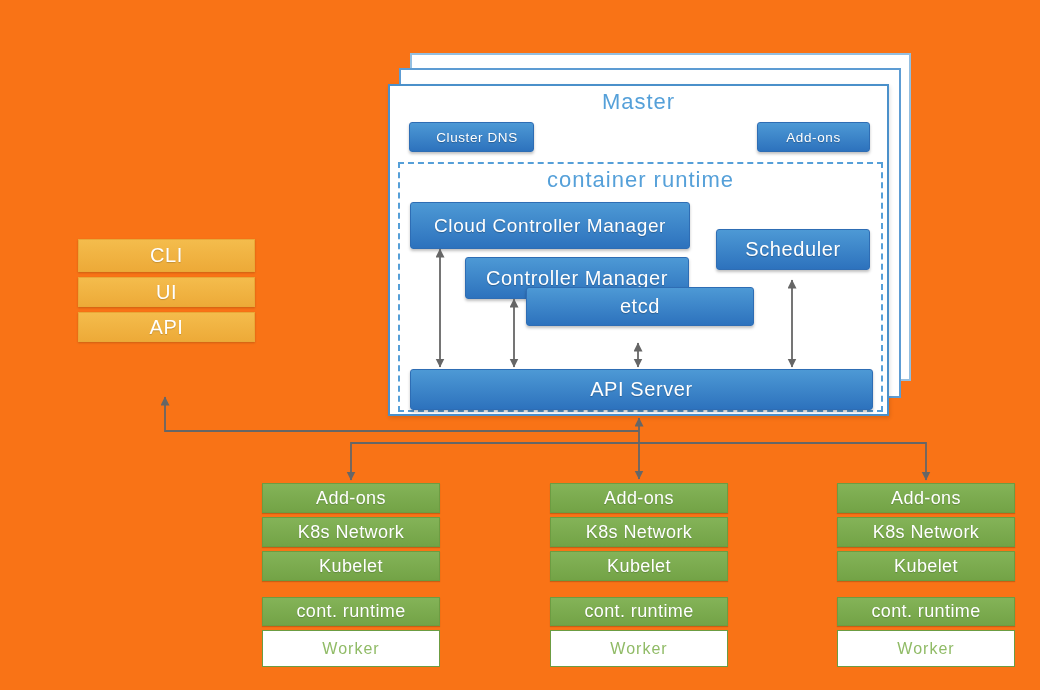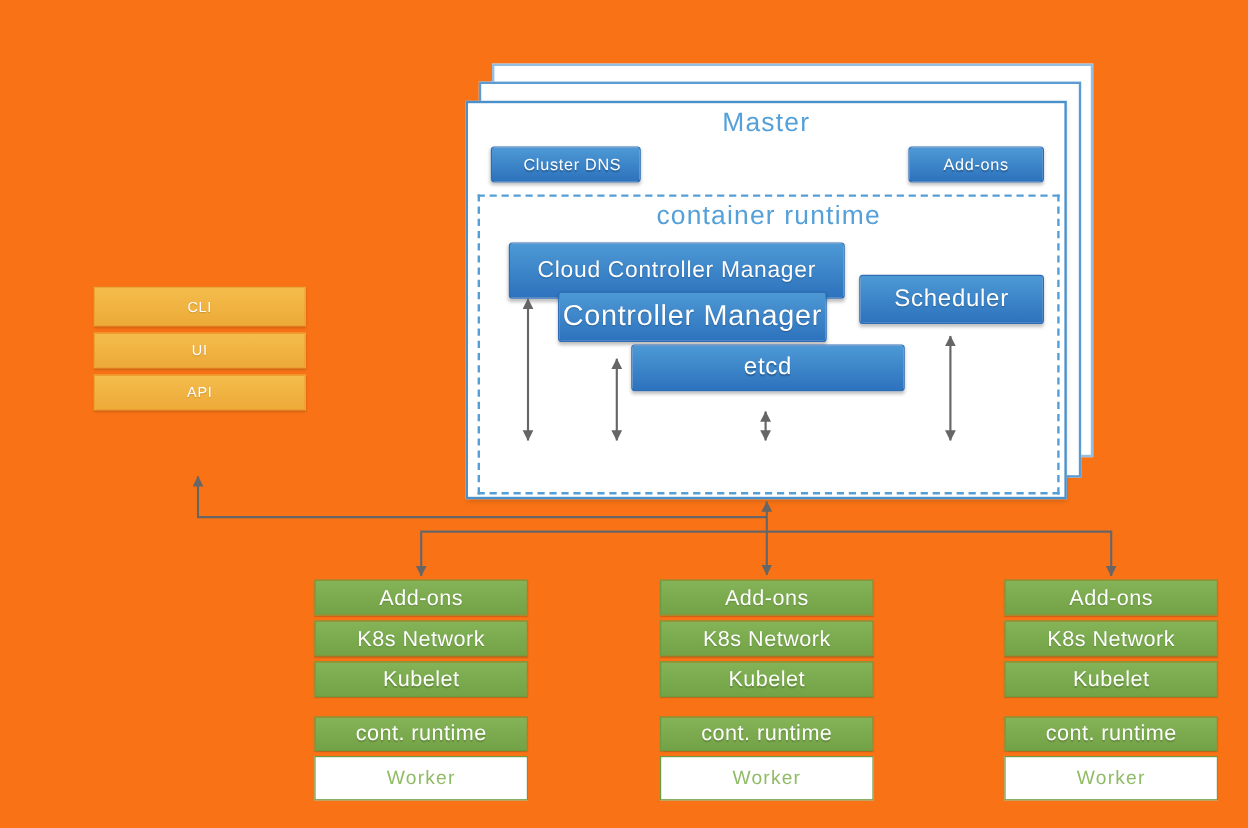--- a/index.html
+++ b/index.html
@@ -24,32 +24,32 @@
   
   .bluebox{
     position:absolute;display:flex;align-items:center;justify-content:center;
     background:linear-gradient(180deg,var(--blue-top,#4d99d5),var(--blue-bottom,#2d72bd));
     border:1px solid var(--blue-border,#2e6db4);border-radius:3px;
     color:#fff;letter-spacing:.6px;box-shadow:0 2px 3px rgba(0,0,0,.25);
     text-shadow:0 1px 1px rgba(0,0,0,.25);
   }
   #cluster-dns{left:409px;top:122px;width:112px;height:28px;font-size:13.5px;padding-left:11px;}
   #master-addons{left:757px;top:122px;width:111px;height:28px;font-size:13.5px;}
-  #ccm-box {left:410px;top:202px;width:278px;height:45px;font-size:19px;margin-left:14px;}
-  #cm-box  {left:465px;top:243px;width:222px;height:40px;font-size:24px;}
+  #ccm-box {left:410px;top:202px;width:278px;height:45px;font-size:19px;}
+  #cm-box  {left:465px;top:257px;width:222px;height:40px;font-size:20px;}
   #scheduler-box{left:716px;top:229px;width:152px;height:39px;font-size:20px;}
   #etcd-box{left:526px;top:287px;width:226px;height:37px;font-size:20px;}
   #api-server-box{left:410px;top:369px;width:461px;height:39px;font-size:20px;}
   
   #access-stack{position:absolute;left:78px;top:239px;width:177px;}
   .orangebox{
     height:33px;margin-bottom:5px;display:flex;align-items:center;justify-content:center;
     background:linear-gradient(180deg,var(--orange-top,#f4bc4c),var(--orange-bottom,#edaa38));
     border:1px solid var(--orange-border,#e9a938);
-    color:#fff;font-size:12px;letter-spacing:.6px;box-shadow:0 1px 2px rgba(0,0,0,.18);
+    color:#fff;font-size:20px;letter-spacing:.6px;box-shadow:0 1px 2px rgba(0,0,0,.18);
     text-shadow:0 1px 1px rgba(0,0,0,.18);box-sizing:border-box;text-align:right;
   }
   .orangebox + .orangebox{height:30px;}
   #access-title-box{
     height:48px;margin-top:-2px;display:flex;align-items:center;justify-content:center;
     background:#fff;border:2px solid var(--orange-border,#e9a938);
     color:var(--access-text,#f2b545);font-size:20px;letter-spacing:1px;box-sizing:border-box;
     text-shadow:0 1px 1px rgba(0,0,0,.08);
   }
   
@@ -86,20 +86,21 @@
       <div class="group-title">container runtime</div>
     </div>
   </div>
 
   <div class="bluebox" id="cluster-dns">Cluster DNS</div>
   <div class="bluebox" id="master-addons">Add-ons</div>
   <div class="bluebox" id="ccm-box">Cloud Controller Manager</div>
   <div class="bluebox" id="cm-box">Controller Manager</div>
   <div class="bluebox" id="scheduler-box">Scheduler</div>
   <div class="bluebox" id="etcd-box">etcd</div>
+  <div class="bluebox" id="api-server-box">API Server</div>
 
   <div id="access-stack">
     <div class="orangebox">CLI</div>
     <div class="orangebox">UI</div>
     <div class="orangebox">API</div>
   </div>
 
   <div class="worker-stack" id="worker-1">
     <div class="greenbox">Add-ons</div>
     <div class="greenbox">K8s Network</div>

